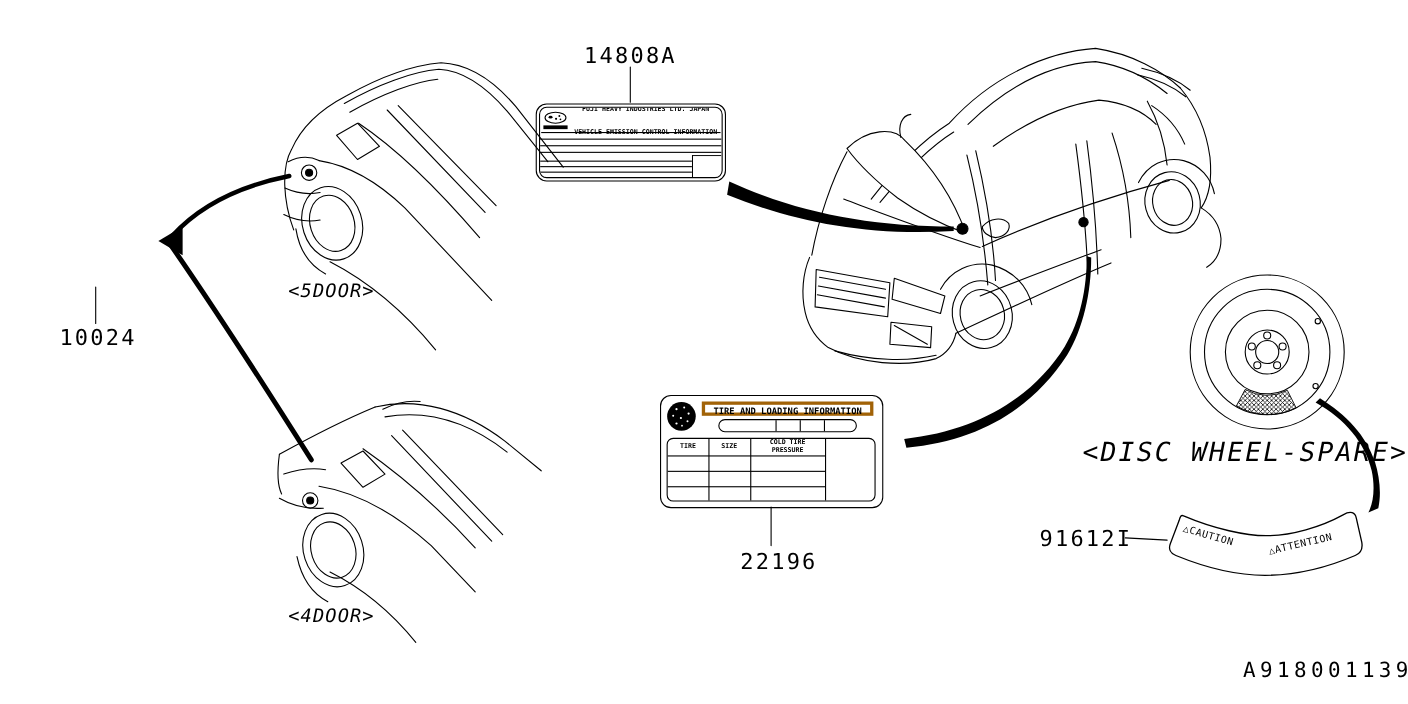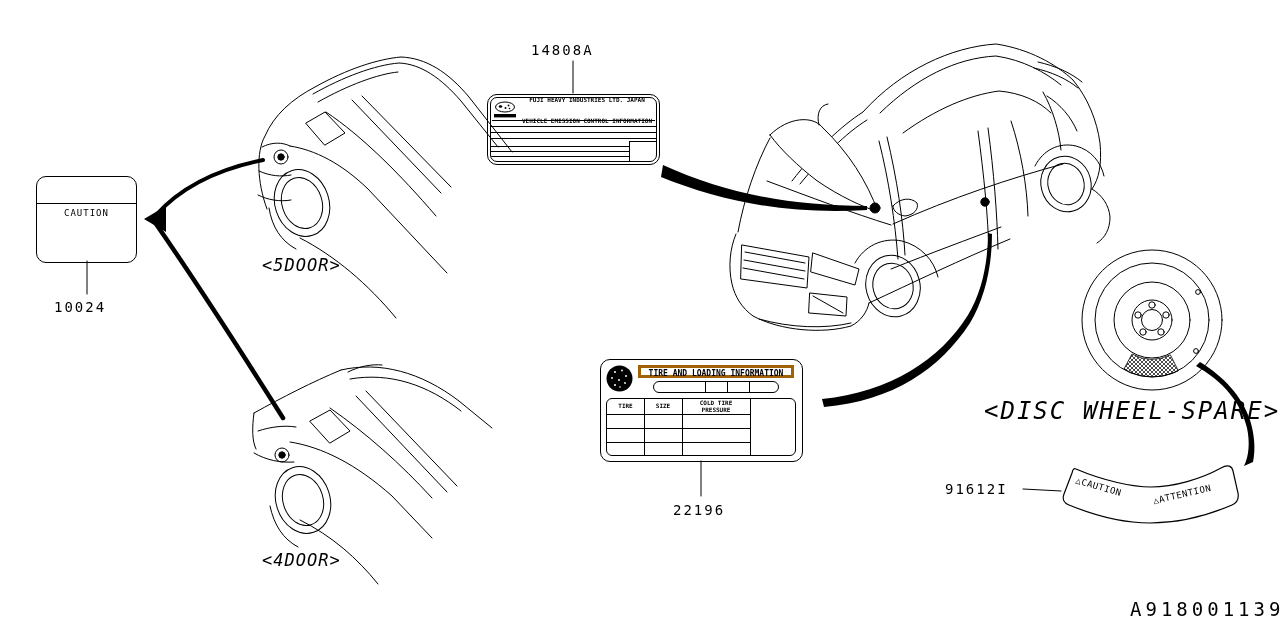--- a/index.html
+++ b/index.html
@@ -1,20 +1,20 @@
 <!DOCTYPE html>
 <html><head>
 <meta charset="utf-8">
 <style>
   html,body{margin:0;padding:0;background:#fff;}
   .stage{position:relative;width:1280px;height:640px;background:#fff;overflow:hidden;
          font-family:"DejaVu Sans Mono","Liberation Mono",monospace;color:#000;}
   .abs{position:absolute;}
   svg.lineart{position:absolute;left:0;top:0;}
-  .pn{font-size:14px;letter-spacing:2px;white-space:pre;line-height:20px;}
+  .pn{font-size:20px;letter-spacing:2px;white-space:pre;line-height:20px;}
   .cap{font-size:17px;letter-spacing:1px;white-space:pre;line-height:19px;font-style:italic;}
   .docnum{font-size:19px;letter-spacing:4px;white-space:pre;margin-left:24px;}
 
   
   .caution-label{left:36px;top:176px;width:99px;height:85px;border:1.6px solid #000;border-radius:10px;}
   .caution-divider{position:absolute;left:-1px;right:-1px;top:26px;border-top:1.3px solid #000;}
   .caution-text{position:absolute;left:0;right:0;top:31px;text-align:center;font-size:9px;letter-spacing:1px;}
 
   
   .em{left:487px;top:94px;width:173px;height:71px;border:1.6px solid #000;border-radius:10px;padding:2px;box-sizing:border-box;}
@@ -160,24 +160,20 @@
 
     <path class="t-black" d="M573,61 L573,93 M87,261 L87,294 M701,461 L701,496 M1023,489 L1061,491"></path>
 
     <g>
       <path d="M1076,469 C1104,481 1133,487 1151,487 C1174,487 1201,479 1221,468 C1228,464 1232,466 1233,471 L1238,493 C1239,499 1237,503 1232,505 C1204,517 1175,523 1150,523 C1122,523 1091,514 1069,505 C1064,503 1062,499 1064,494 L1072,473 C1073,469 1074,468 1076,469 Z" fill="#fff" stroke="#000" stroke-width="1.2"></path>
       <text transform="translate(1075,483) rotate(16)" font-size="9" letter-spacing="0.5">△CAUTION</text>
       <text transform="translate(1154,504) rotate(-13)" font-size="9" letter-spacing="0.5">△ATTENTION</text>
     </g>
   </svg>
 
-  <div class="abs caution-label">
-    <div class="caution-divider"></div>
-    <div class="caution-text">CAUTION</div>
-  </div>
   <div class="abs pn" style="left:54px;top:297px;">10024</div>
 
   <div class="abs pn" style="left:531px;top:40px;">14808A</div>
   <div class="abs em">
     <div class="em-inner">
       <div class="em-header">
         <svg class="em-logo" viewBox="0 0 27 18">
           <ellipse cx="13" cy="6" rx="9.5" ry="5" fill="#fff" stroke="#000" stroke-width="1"></ellipse>
           <ellipse cx="8.5" cy="5.5" rx="1.8" ry="1.3" fill="#000"></ellipse>
           <circle cx="13.5" cy="7" r="1" fill="#000"></circle>

